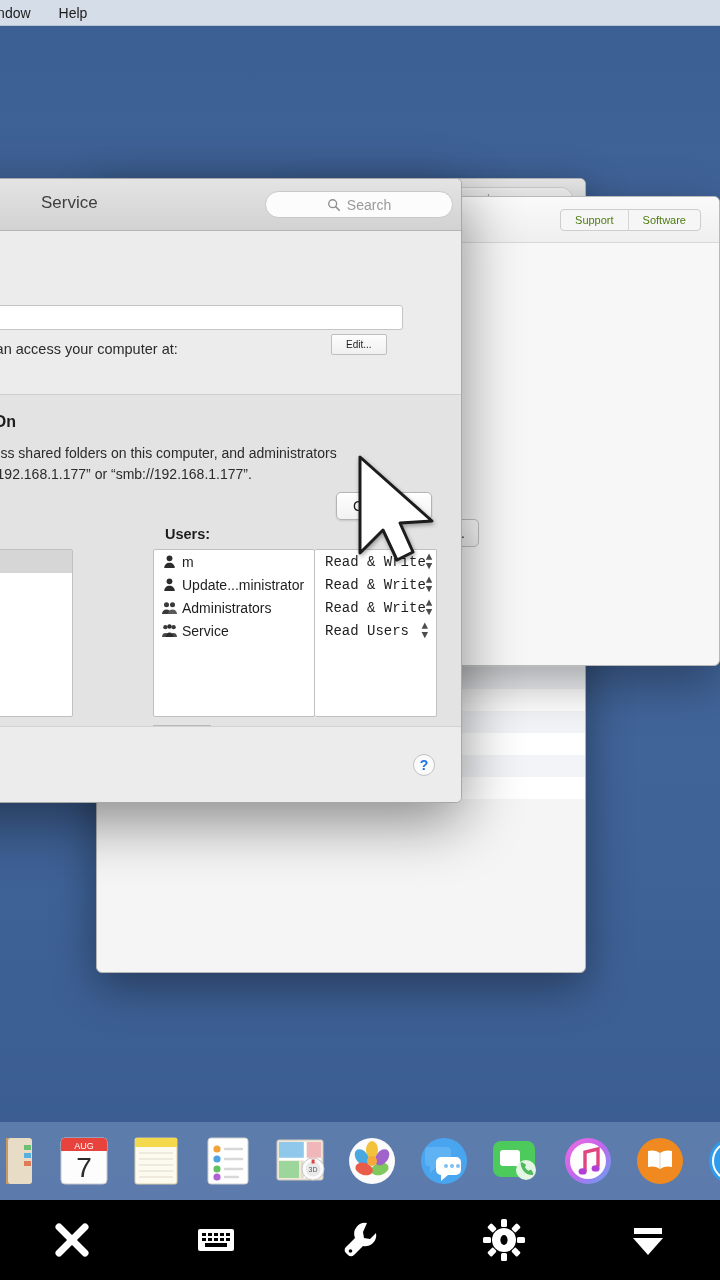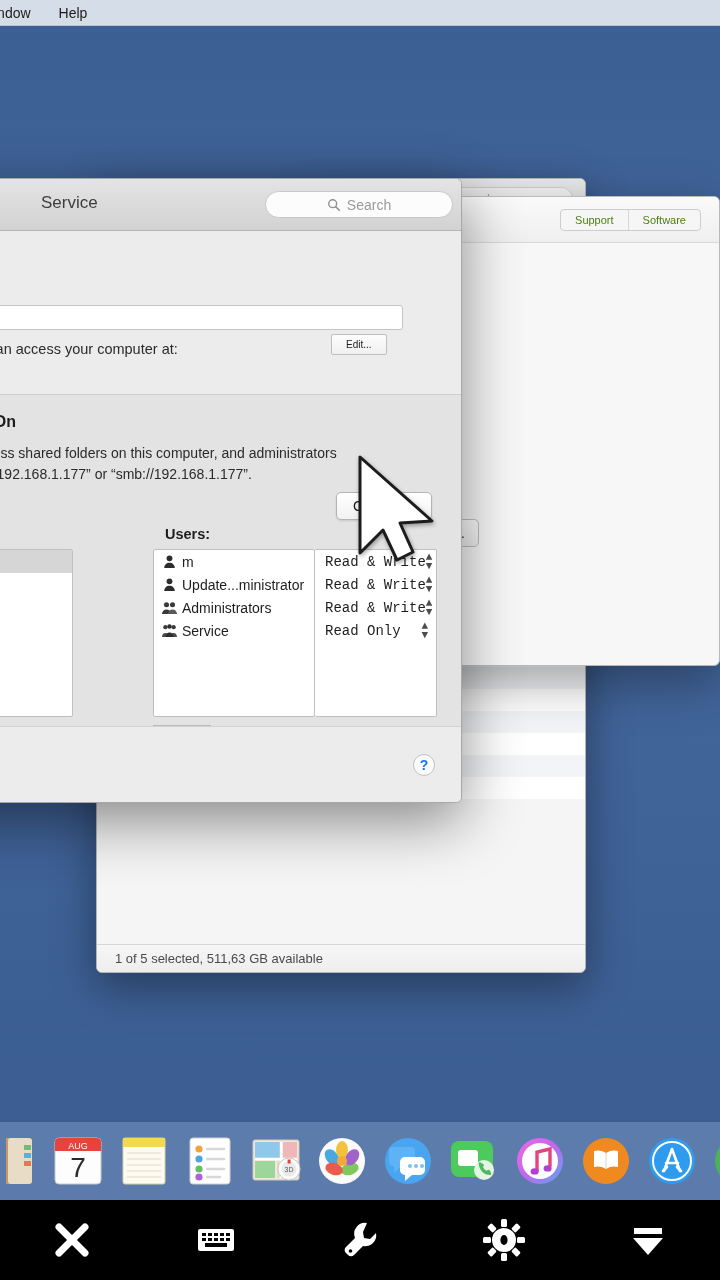--- a/index.html
+++ b/index.html
@@ -250,21 +250,21 @@
     position: absolute; left: 356px; top: 455px;
     width: 86px; height: 112px;
     pointer-events: none;
     filter: drop-shadow(1px 2px 2px rgba(0,0,0,.35));
   }
 
   
   #dock {
     position: absolute; left: 0; bottom: 80px; width: 720px; height: 78px;
     background: rgba(120,150,195,.55);
-    display: flex; align-items: center; gap: 10px;
+    display: flex; align-items: center; gap: 16px;
     padding: 0 6px;
   }
   .dockicon { width: 56px; height: 56px; flex: 0 0 56px; position: relative; }
   .dockicon.clip { flex: 0 0 34px; width: 34px; overflow: hidden; }
 
   
   #toolbar {
     position: absolute; left: 0; bottom: 0; width: 720px; height: 80px;
     background: #000;
     display: flex; align-items: center; justify-content: space-around;
@@ -329,23 +329,20 @@
       <div class="row"></div>
       <div class="row"></div>
       <div class="row"></div>
       <div class="row"></div>
       <div class="row"></div>
       <div class="row"></div>
       <div class="row"></div>
       <div class="row"></div>
       <div class="row"></div>
       <div class="row"></div>
-    </div>
-    <div class="statusbar">
-      <span>1 of 5 selected, 511,63 GB available</span>
     </div>
   </div>
 
   <div id="about">
     <div class="tabbar">
       <div class="tabs">
         <div class="tab">Support</div>
         <div class="tab">Software</div>
       </div>
     </div>
@@ -439,21 +436,21 @@
         </div>
         <div class="pitem">
           <span>Read &amp; Write</span>
           <span class="stepper">▲<br>▼</span>
         </div>
         <div class="pitem">
           <span>Read &amp; Write</span>
           <span class="stepper">▲<br>▼</span>
         </div>
         <div class="pitem">
-          <span>Read Only</span>
+          <span>Read Users</span>
           <span class="stepper">▲<br>▼</span>
         </div>
       </div>
 
       <div class="pmbar" id="pm-right">
         <div class="pm">+</div>
         <div class="pm minus">−</div>
       </div>
 
       <div class="bottom">

